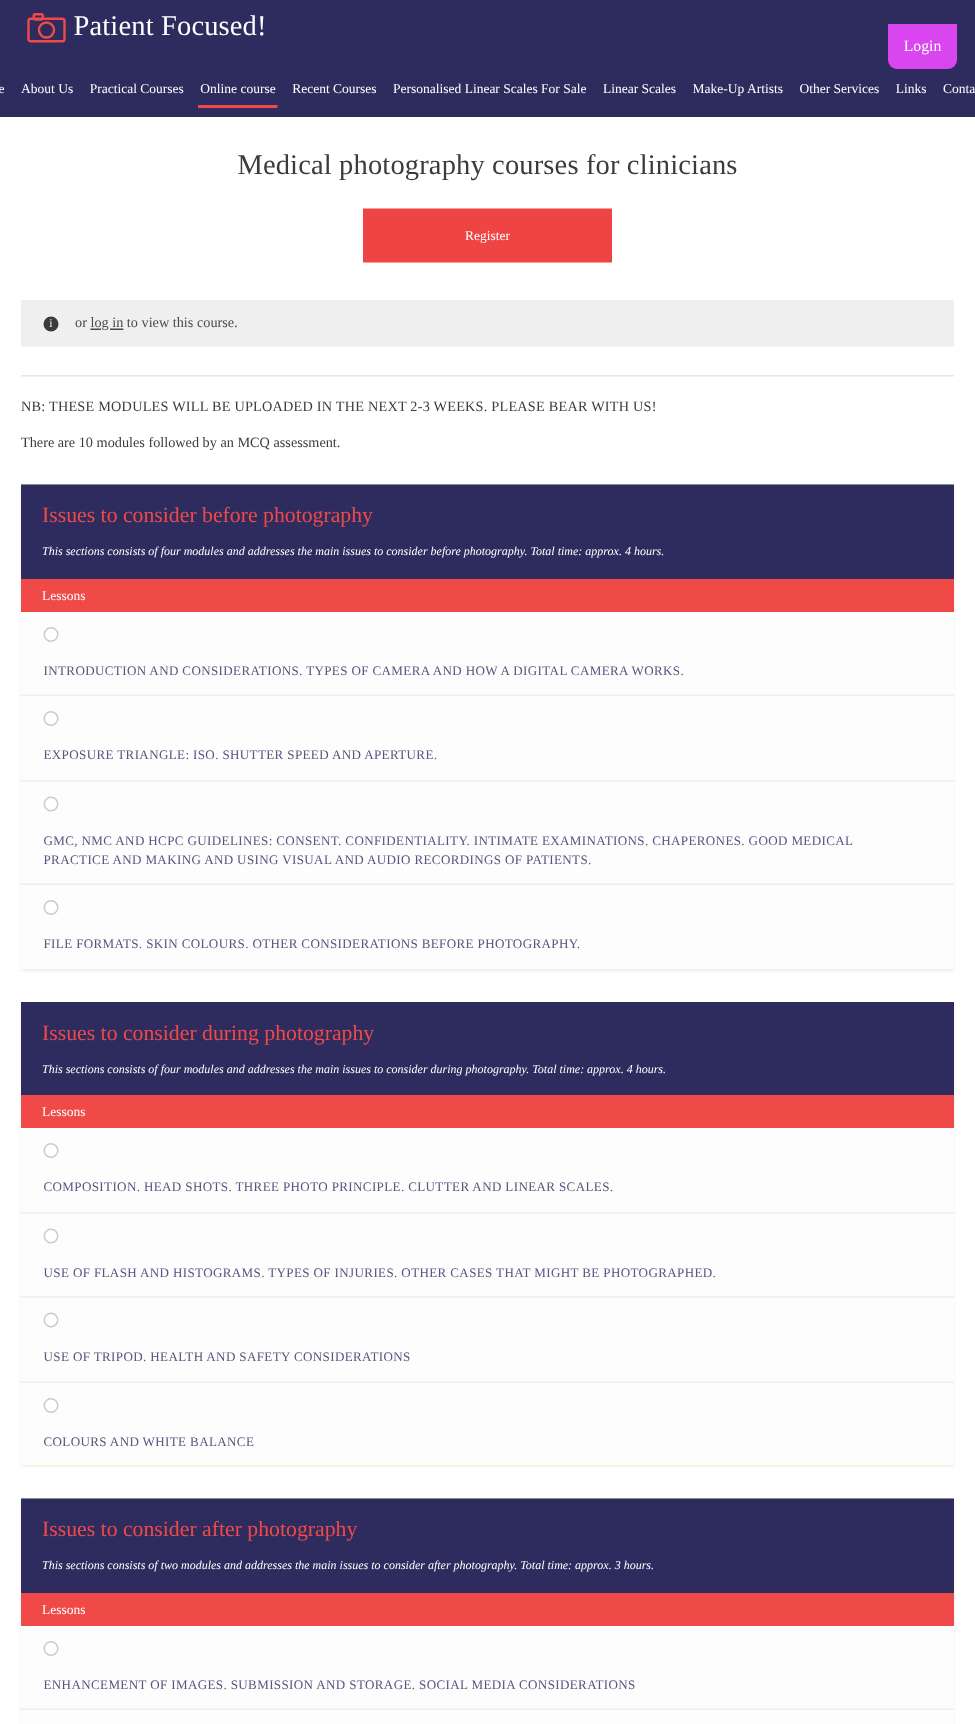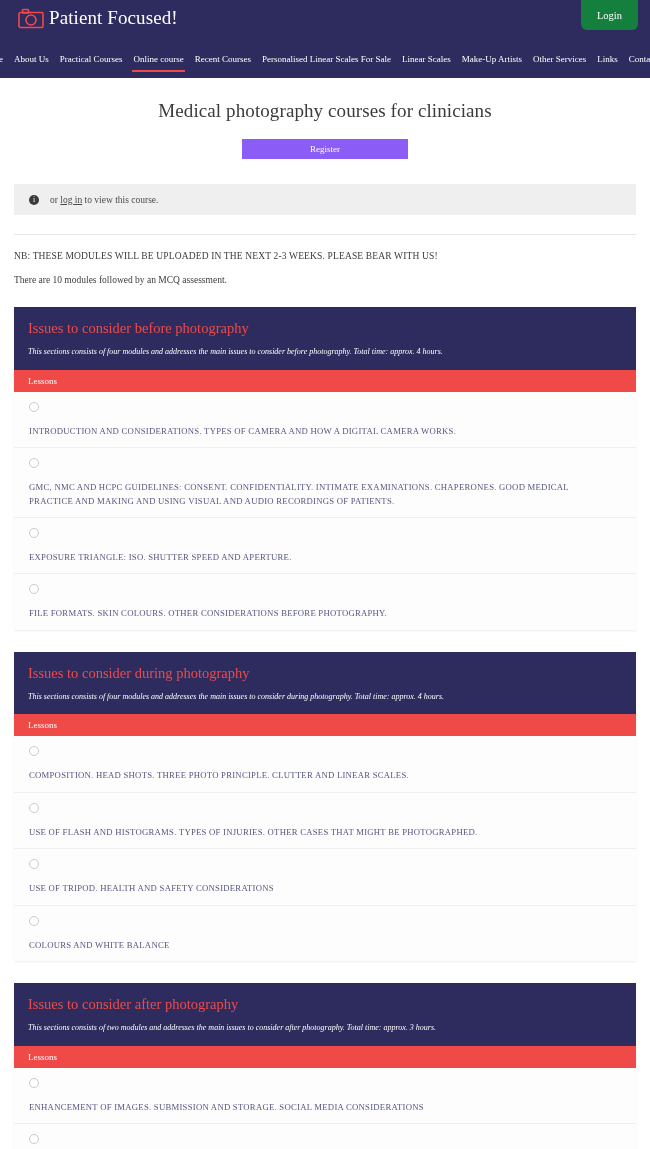--- a/index.html
+++ b/index.html
@@ -28,23 +28,23 @@
   .logo-text {
     color: #ffffff;
     font-size: 19px;
     font-family: "Liberation Serif", serif;
     letter-spacing: 0.1px;
     line-height: 1;
     padding-bottom: 2px;
   }
   .login-button {
     position: absolute;
-    right: 12px; top: 0;
-    width: 57px; height: 30px;
-    background: #15803d;
+    right: 12px; top: 16px;
+    width: 46px; height: 30px;
+    background: #d946ef;
     border: none;
     border-radius: 0 0 6px 6px;
     color: #ffffff;
     font-family: "Liberation Serif", serif;
     font-size: 10.5px;
     cursor: pointer;
     display: flex;
     align-items: center;
     justify-content: center;
   }
@@ -87,22 +87,22 @@
     color: #3b3b3b;
     margin: 22px 0 0 0;
     letter-spacing: 0.1px;
   }
   .register-row {
     display: flex;
     justify-content: center;
     margin-top: 17px;
   }
   .register-button {
-    width: 166px; height: 20px;
-    background: #8b5cf6;
+    width: 166px; height: 36px;
+    background: #ef4444;
     border: none;
     color: #ffffff;
     font-family: "Liberation Serif", serif;
     font-size: 9px;
     cursor: pointer;
     display: flex; align-items: center; justify-content: center;
   }
 
   .notice {
     margin: 25px 14px 0 14px;
@@ -275,25 +275,25 @@
       <h2 class="section-title">Issues to consider before photography</h2>
       <p class="section-desc">This sections consists of four modules and addresses the main issues to consider before photography. Total time: approx. 4 hours.</p>
     </div>
     <div class="lessons-bar">Lessons</div>
     <div class="lesson-row">
       <span class="lesson-circle"></span>
       <span class="lesson-label">INTRODUCTION AND CONSIDERATIONS. TYPES OF CAMERA AND HOW A DIGITAL CAMERA WORKS.</span>
     </div>
     <div class="lesson-row">
       <span class="lesson-circle"></span>
+      <span class="lesson-label">EXPOSURE TRIANGLE: ISO. SHUTTER SPEED AND APERTURE.</span>
+    </div>
+    <div class="lesson-row">
+      <span class="lesson-circle"></span>
       <span class="lesson-label">GMC, NMC AND HCPC GUIDELINES: CONSENT. CONFIDENTIALITY. INTIMATE EXAMINATIONS. CHAPERONES. GOOD MEDICAL PRACTICE AND MAKING AND USING VISUAL AND AUDIO RECORDINGS OF PATIENTS.</span>
-    </div>
-    <div class="lesson-row">
-      <span class="lesson-circle"></span>
-      <span class="lesson-label">EXPOSURE TRIANGLE: ISO. SHUTTER SPEED AND APERTURE.</span>
     </div>
     <div class="lesson-row">
       <span class="lesson-circle"></span>
       <span class="lesson-label">FILE FORMATS. SKIN COLOURS. OTHER CONSIDERATIONS BEFORE PHOTOGRAPHY.</span>
     </div>
   </section>
 
   <section class="section">
     <div class="section-head">
       <h2 class="section-title">Issues to consider during photography</h2>

